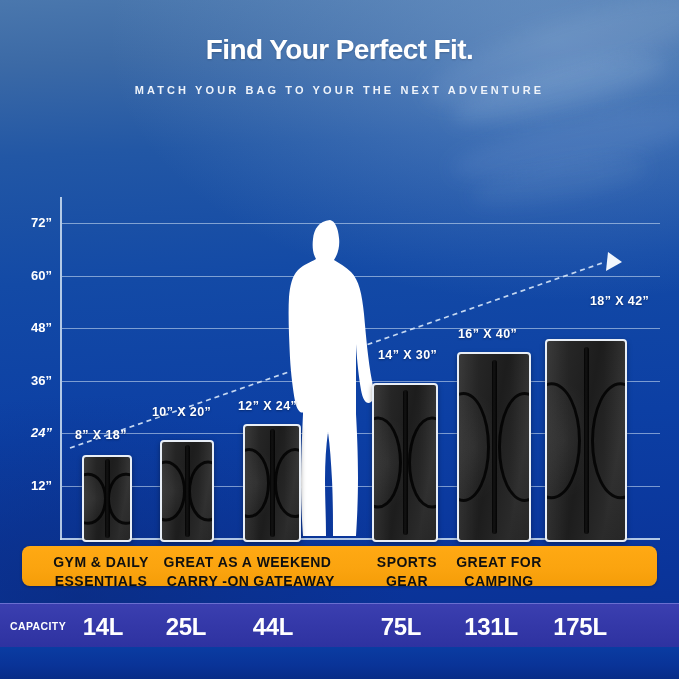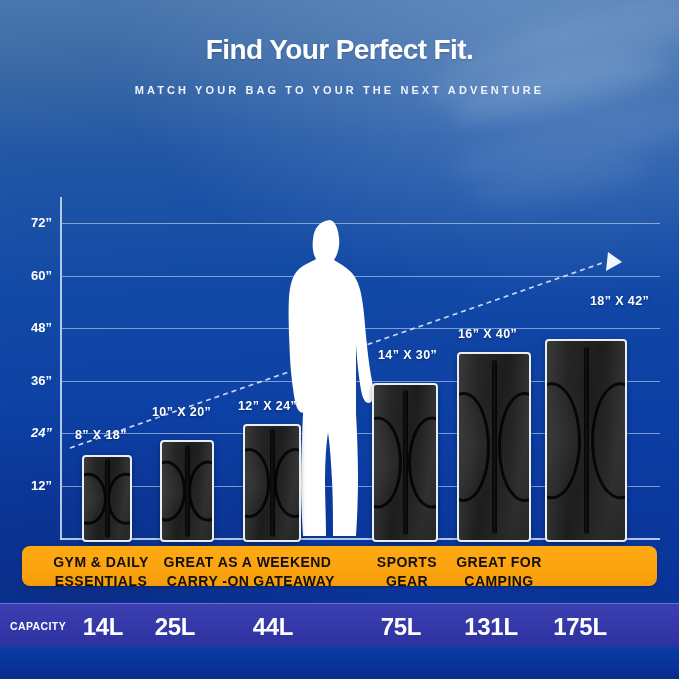--- a/index.html
+++ b/index.html
@@ -246,21 +246,21 @@
       </div>
       <div class="usecase" style="left: 422px; width: 110px;">
         <div>GREAT FOR</div>
         <div>CAMPING</div>
       </div>
     </div>
 
   <div id="capacity-band">
     <div id="capacity-label">CAPACITY</div>
   <div class="capacity-val" style="left: 60px; width: 86px;">14L</div>
-      <div class="capacity-val" style="left: 132px; width: 86px;">25L</div>
+      <div class="capacity-val" style="left: 143px; width: 86px;">25L</div>
       <div class="capacity-val" style="left: 228px; width: 90px;">44L</div>
       <div class="capacity-val" style="left: 358px; width: 86px;">75L</div>
       <div class="capacity-val" style="left: 444px; width: 94px;">131L</div>
       <div class="capacity-val" style="left: 532px; width: 96px;">175L</div>
     </div>
 
   <div id="footer-strip"></div>
 </div>
 
 </body></html>

